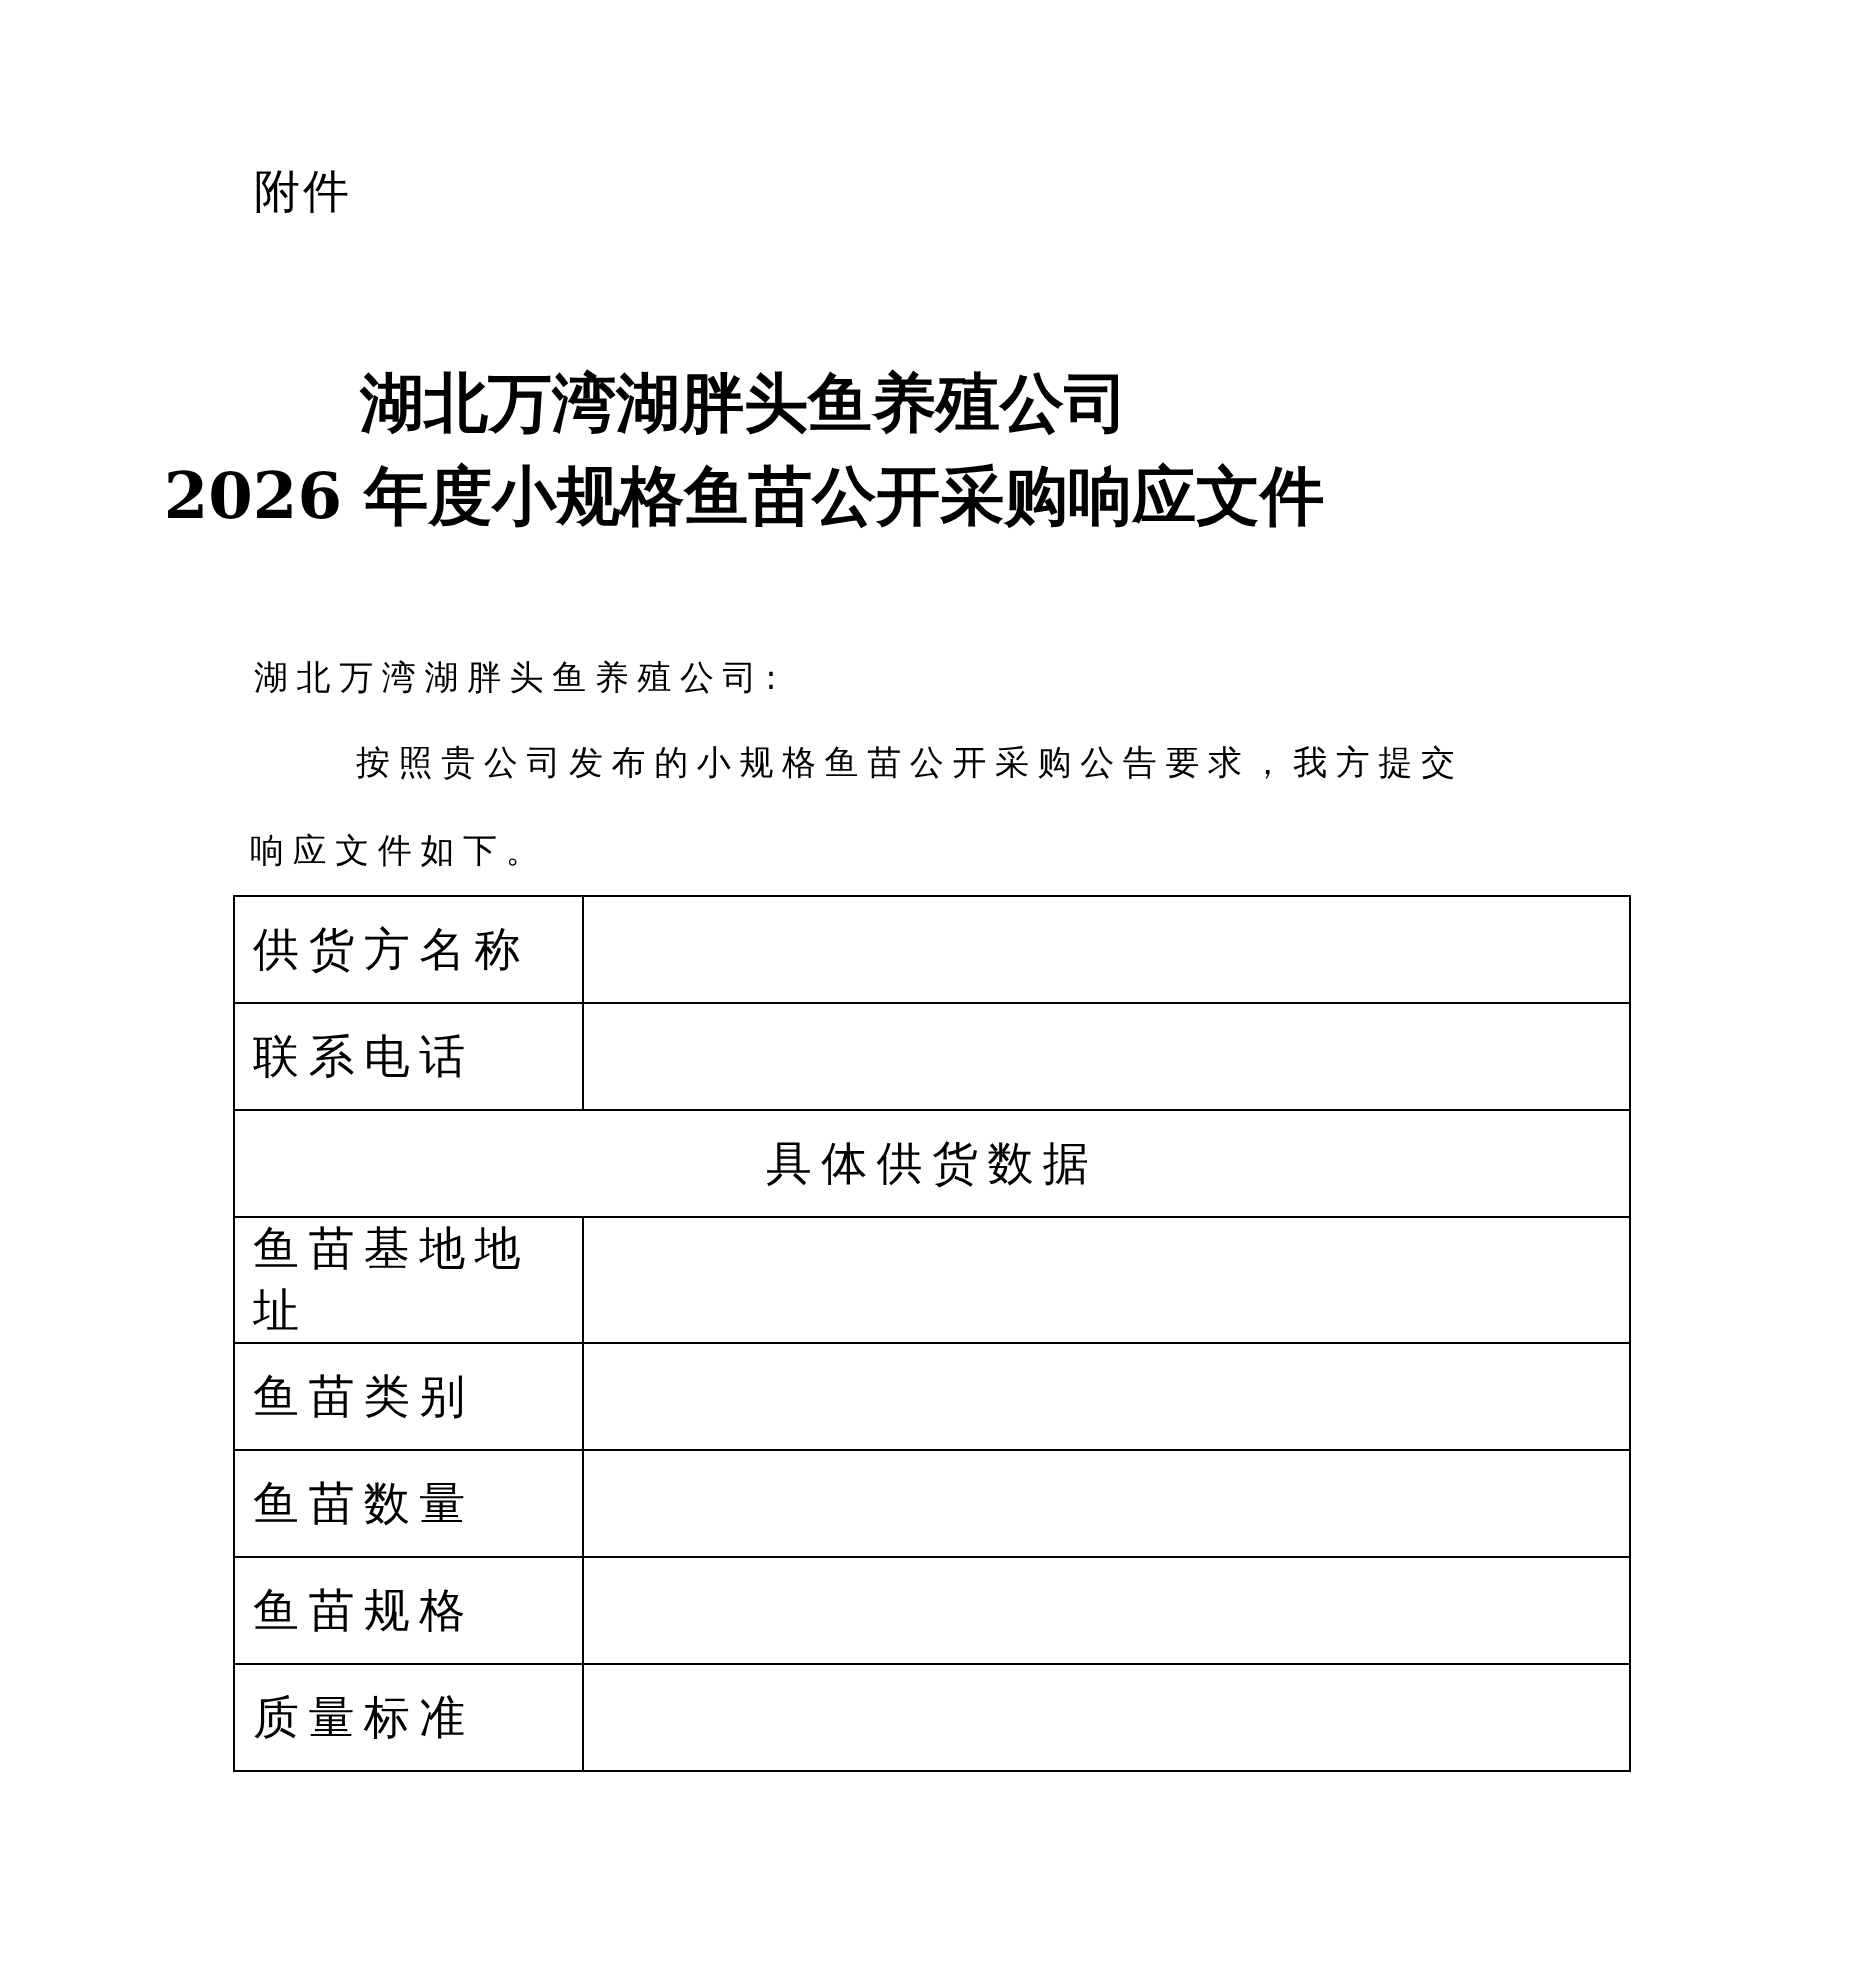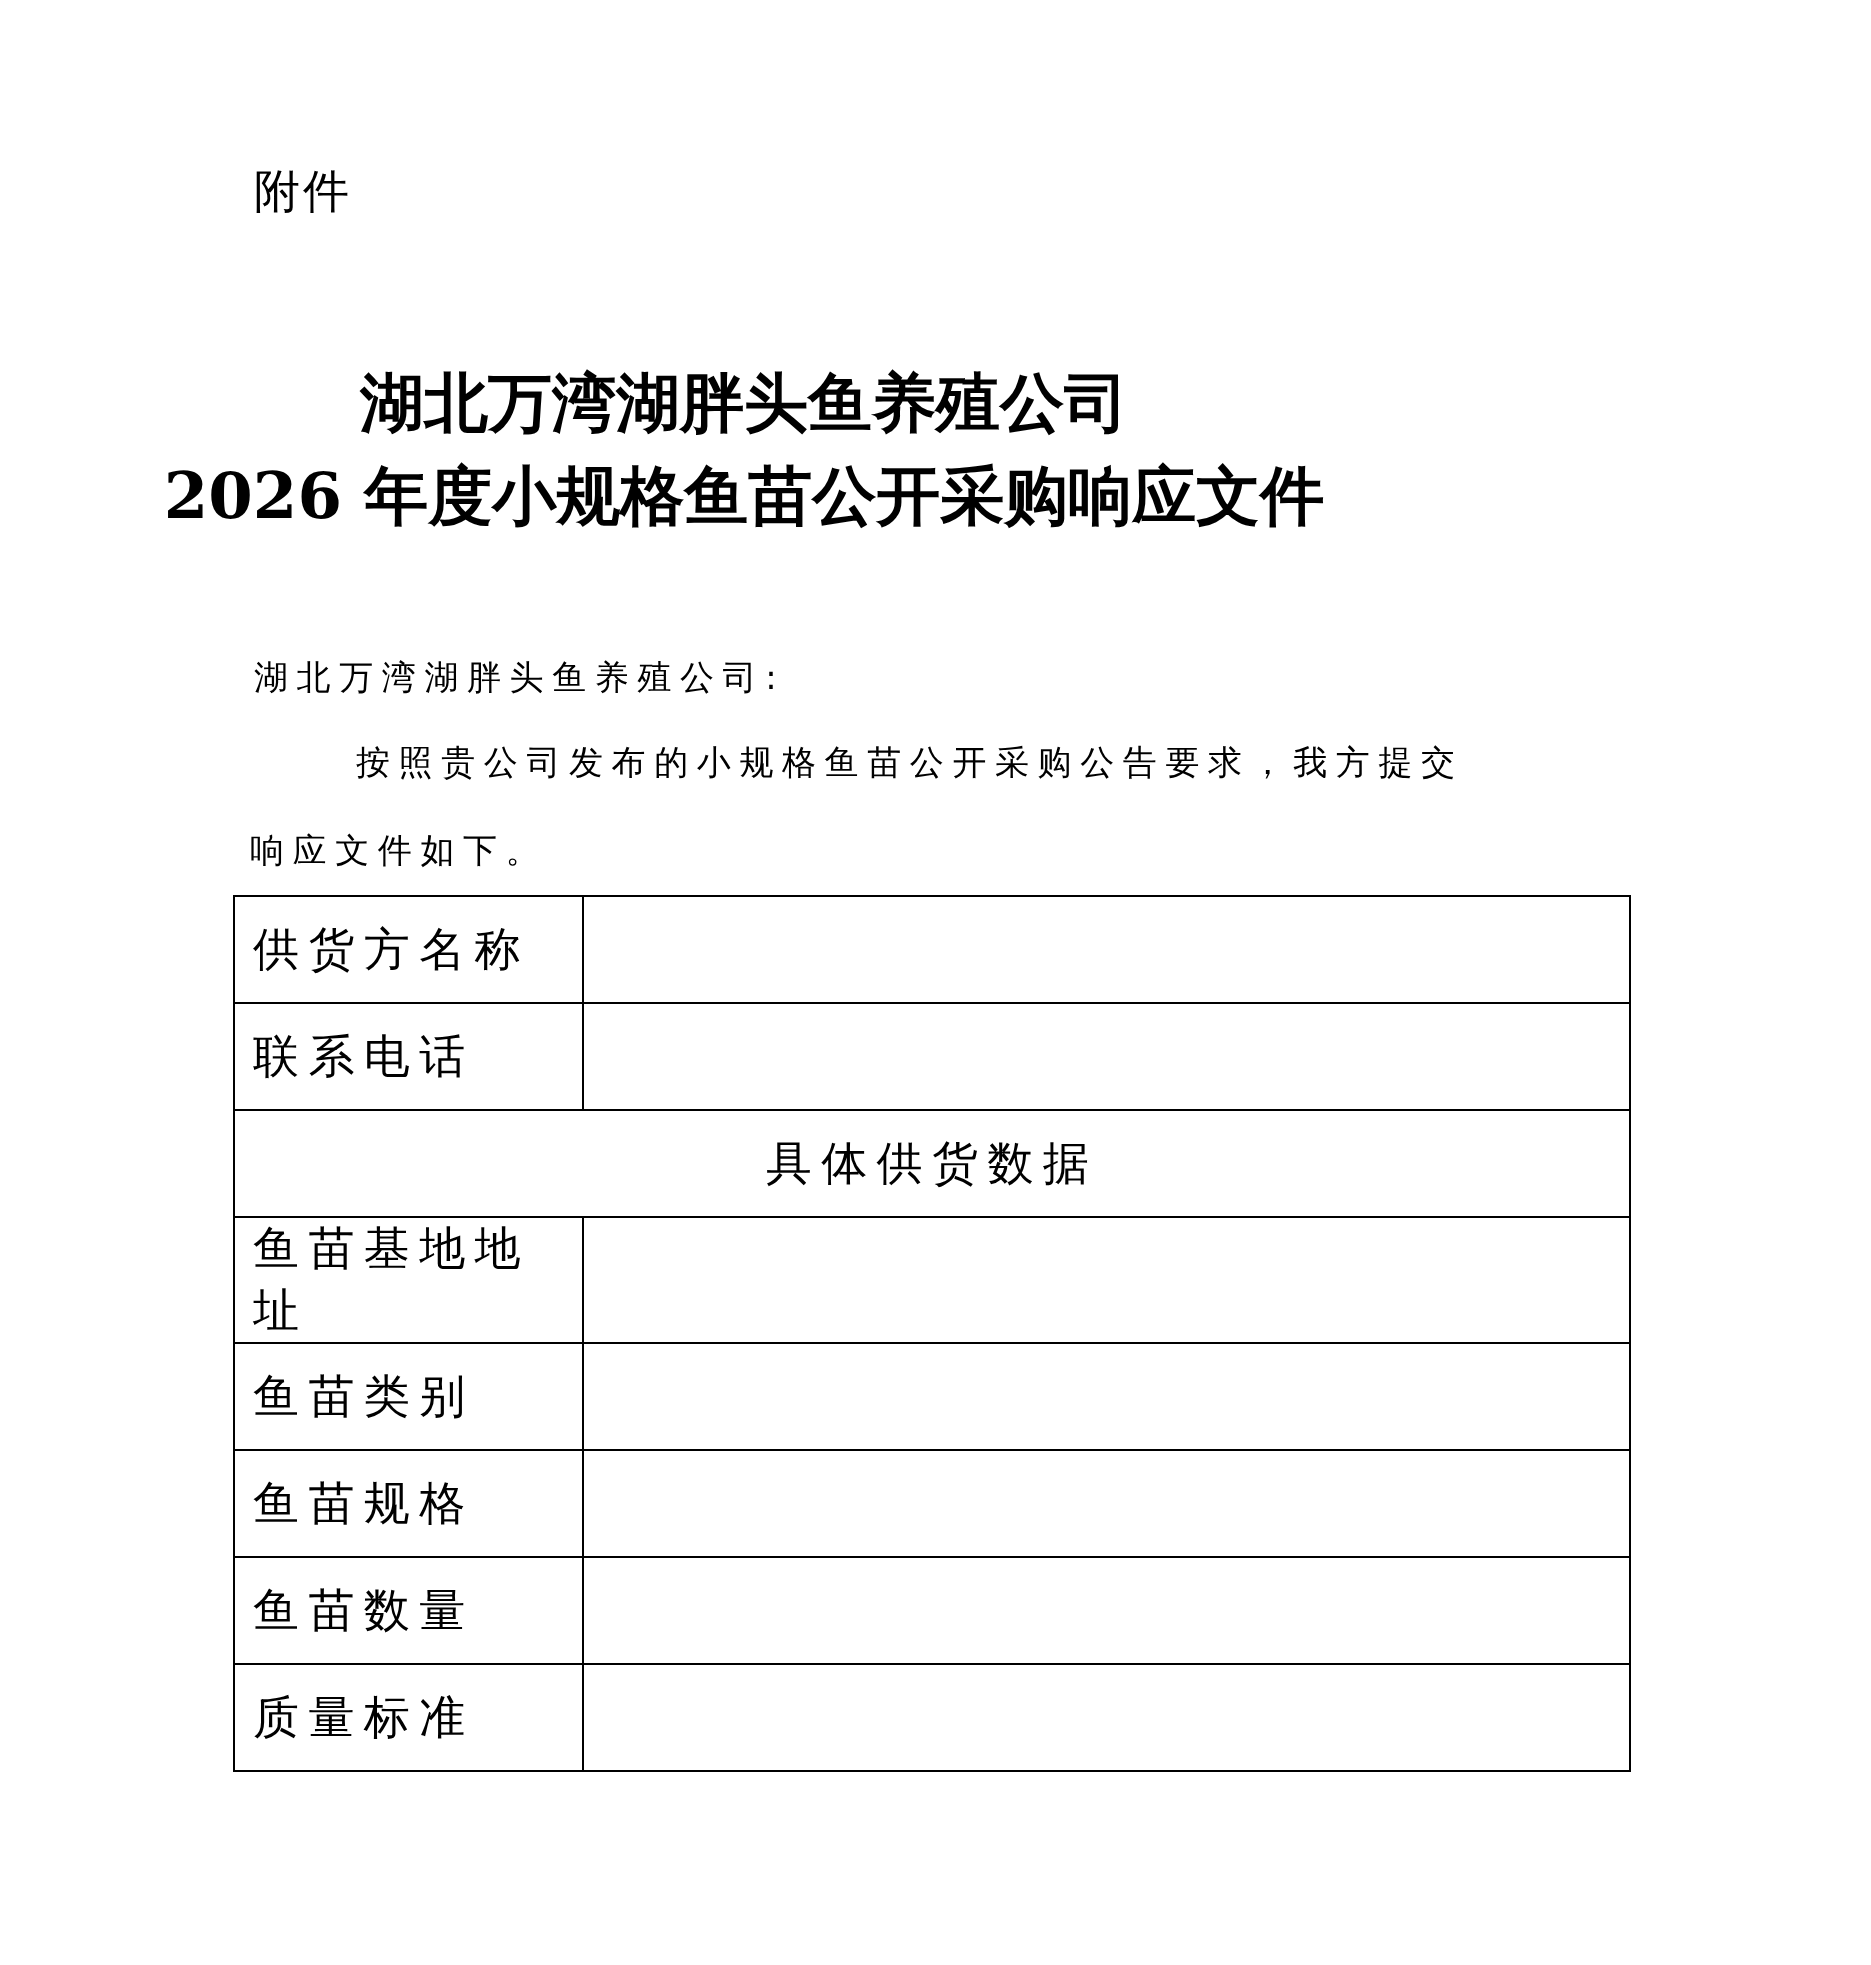--- a/index.html
+++ b/index.html
@@ -71,25 +71,25 @@
   </tr>
   <tr>
     <td class="label">鱼苗基地地址</td>
     <td class="value"></td>
   </tr>
   <tr>
     <td class="label">鱼苗类别</td>
     <td class="value"></td>
   </tr>
   <tr>
-    <td class="label">鱼苗规格</td>
+    <td class="label">鱼苗数量</td>
     <td class="value"></td>
   </tr>
   <tr>
-    <td class="label">鱼苗数量</td>
+    <td class="label">鱼苗规格</td>
     <td class="value"></td>
   </tr>
   <tr>
     <td class="label">质量标准</td>
     <td class="value"></td>
   </tr>
 
 </tbody>
   </table>
 

